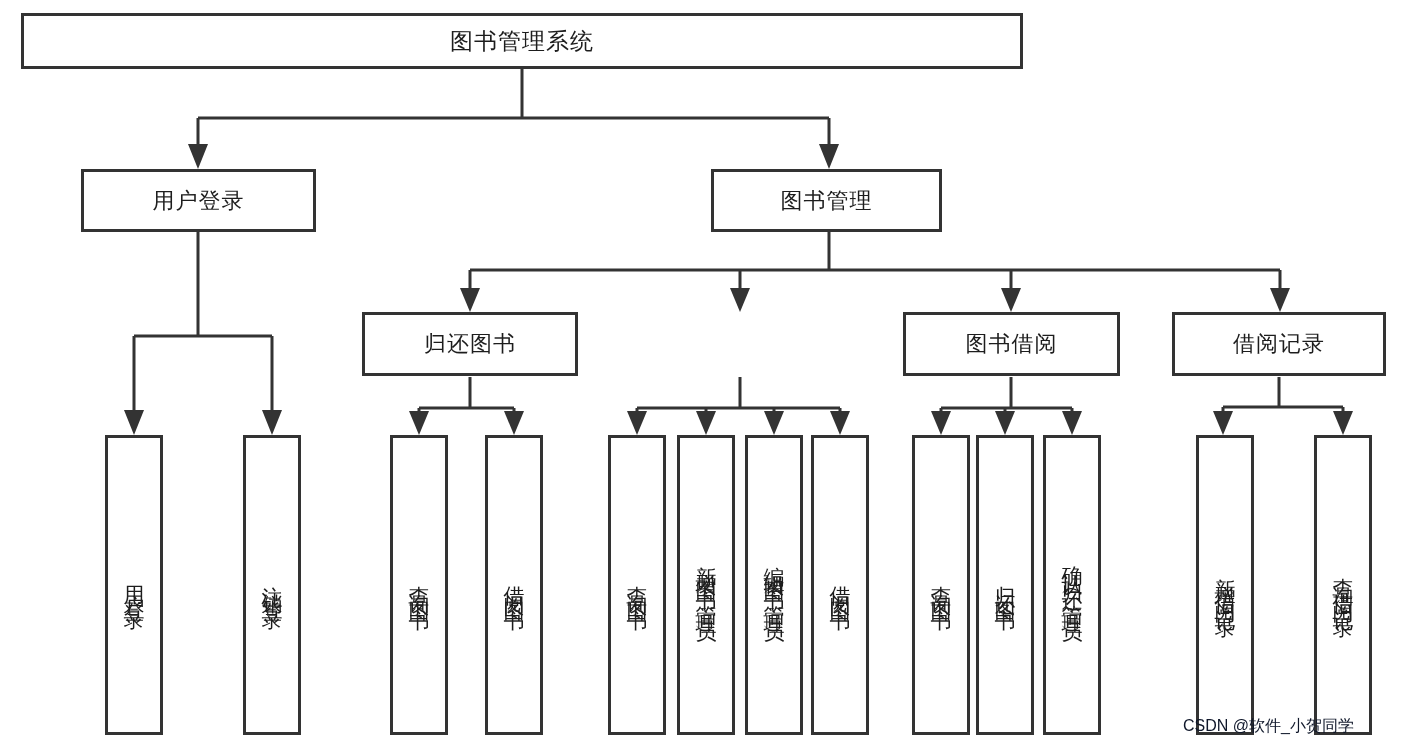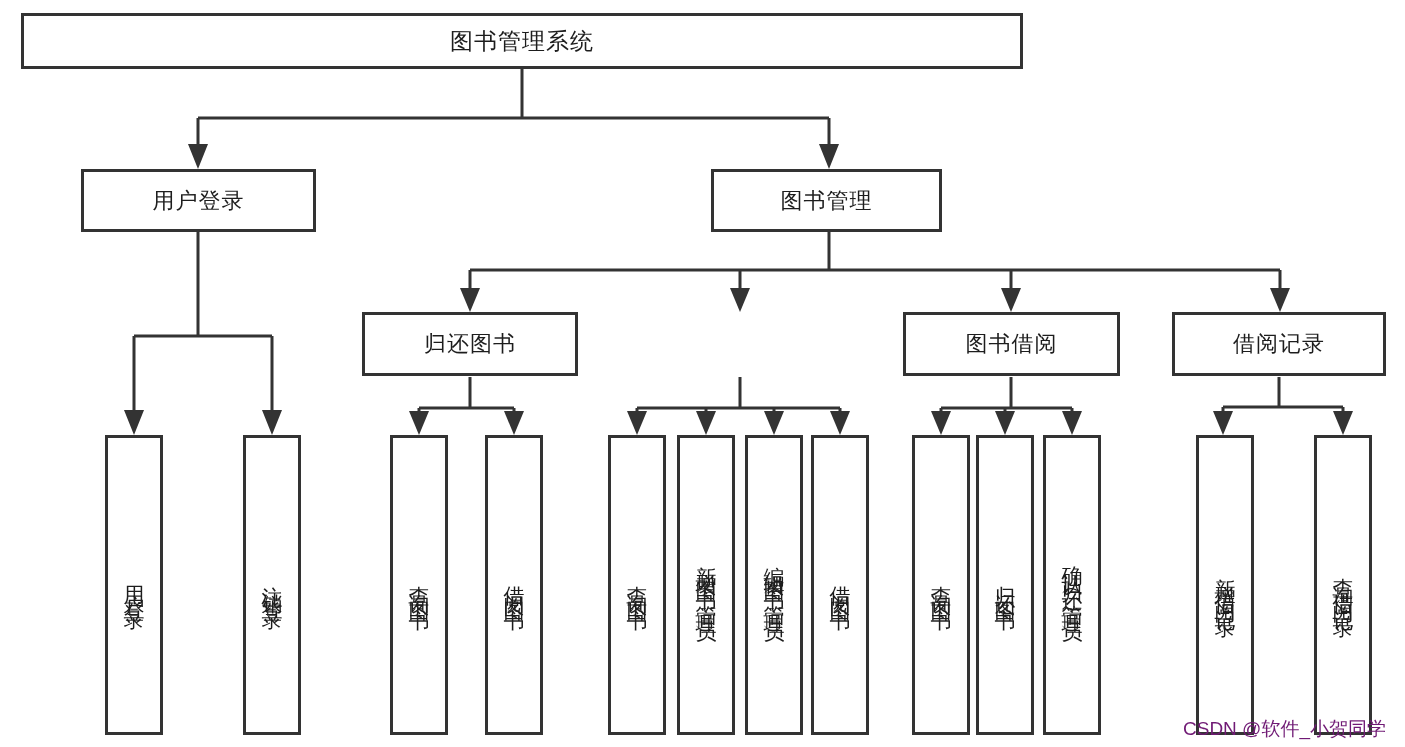--- a/index.html
+++ b/index.html
@@ -58,22 +58,22 @@
   .lf-7  { left: 811px; }
   .lf-8  { left: 912px; }
   .lf-9  { left: 976px; }
   .lf-10 { left: 1043px; }
   .lf-11 { left: 1196px; }
   .lf-12 { left: 1314px; }
   #watermark {
     position: absolute;
     left: 1183px;
     top: 716px;
-    font-size: 19px;
-    color: #701a75;
+    font-size: 16px;
+    color: #0f172a;
     z-index: 6;
     white-space: nowrap;
   }
 </style>
 </head>
 <body>
 
 <div id="canvas">
 
   <svg id="connectors" viewBox="0 0 1405 747" xmlns="http://www.w3.org/2000/svg">

